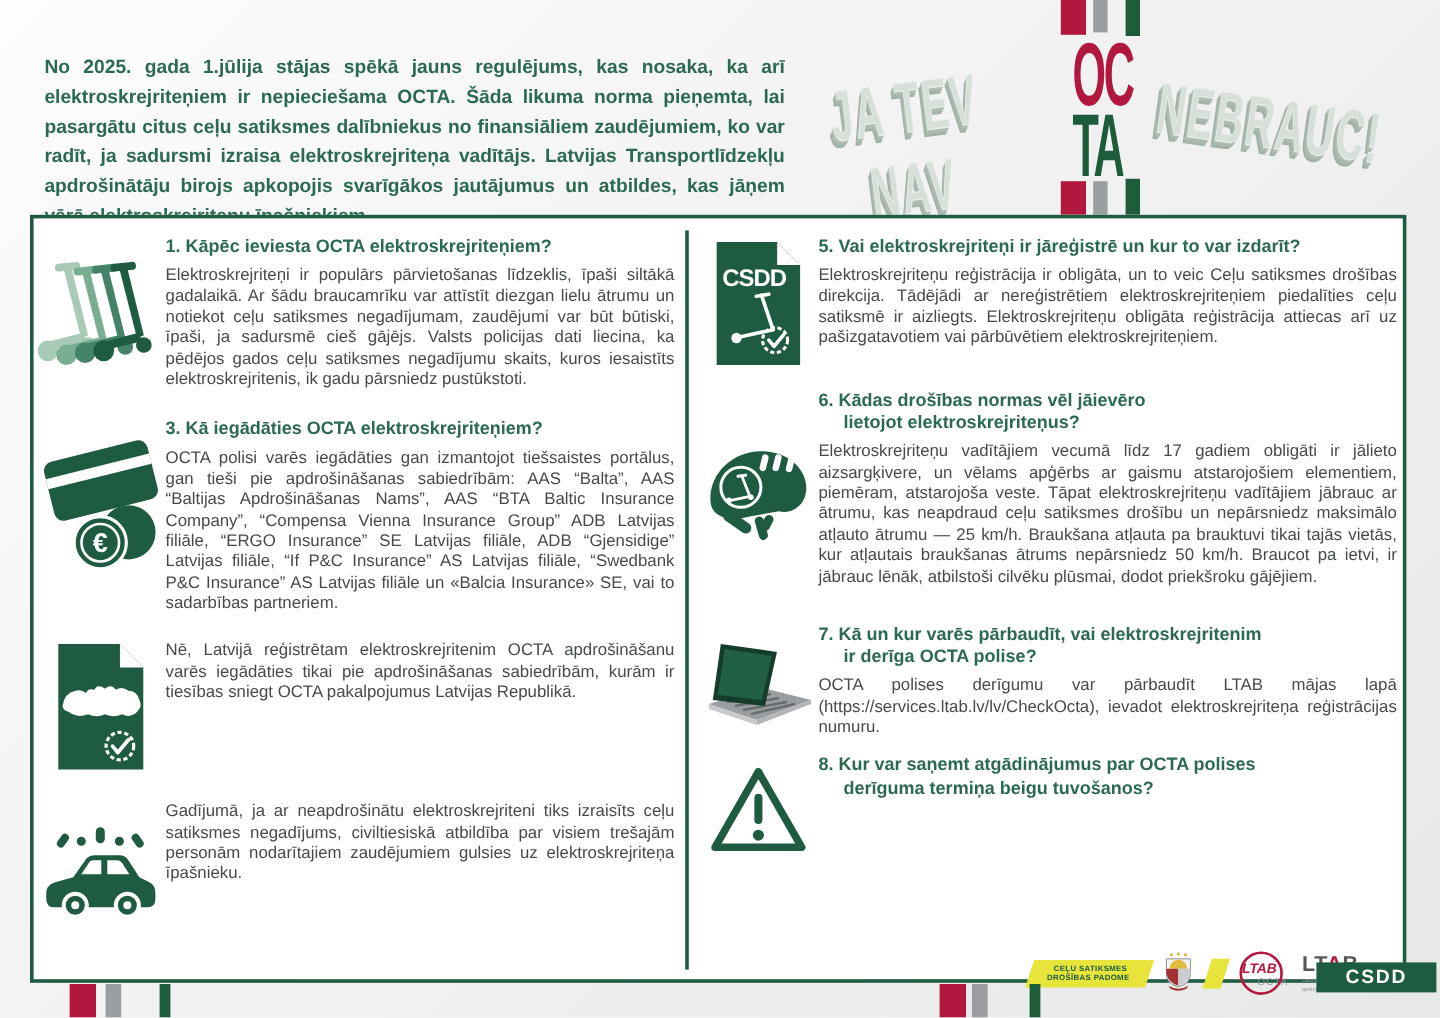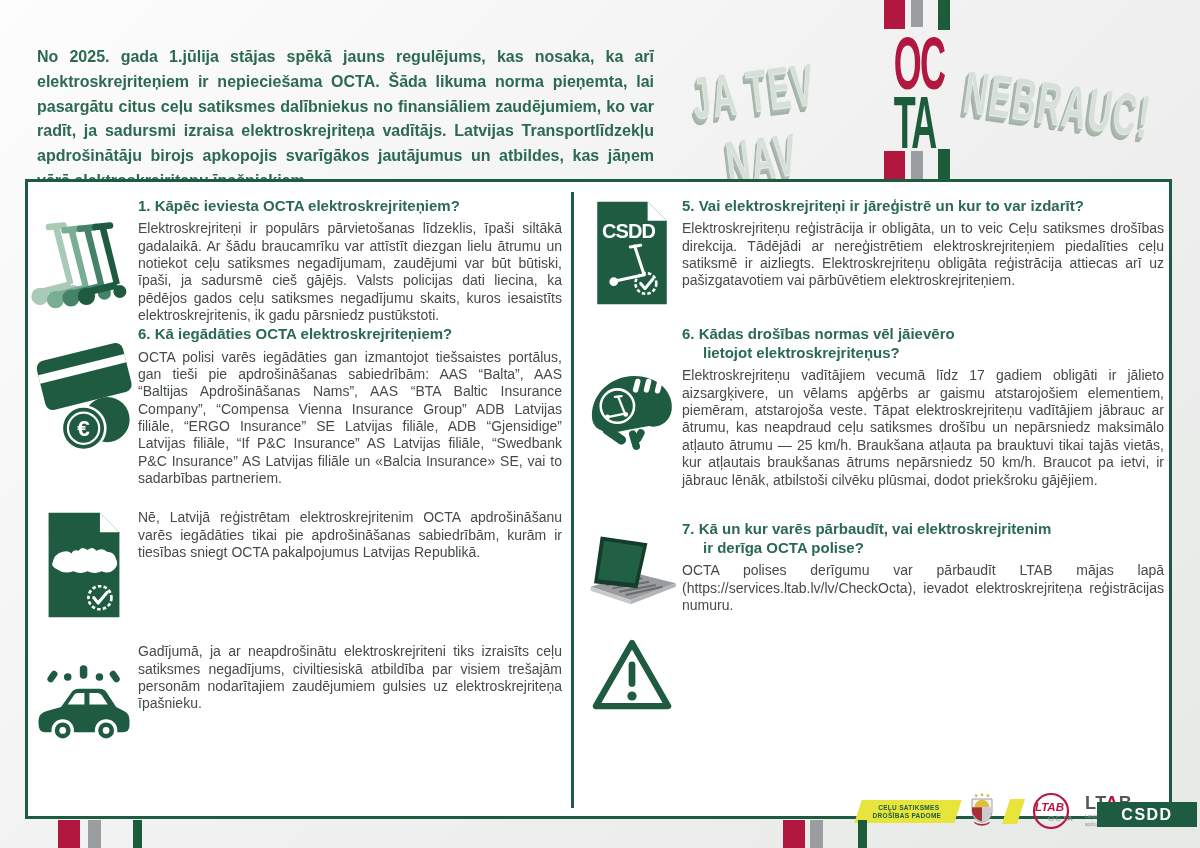--- a/index.html
+++ b/index.html
@@ -38,21 +38,21 @@
   .col-right{left:582px;top:196px;width:588px;}
 
   .qa{display:flex;}
   .col-left .qa .ic{flex:0 0 108px;display:flex;justify-content:center;}
   .col-right .qa .ic{flex:0 0 100px;display:flex;justify-content:center;}
   .qa .tx{flex:1;padding-right:6px;}
   .qa h3{margin:0 0 5px 0;font-size:15px;line-height:1.28;color:#2b6a50;
          white-space:pre-line;padding-left:21px;text-indent:-21px;}
   .qa p{margin:0;font-size:14px;line-height:1.24;color:#454b48;text-align:justify;}
 
-  .mb1{align-items:center;} .mb2{margin-bottom:22px;} .mb3{margin-bottom:24px;}
+  .mb1{margin-bottom:24px;} .mb2{margin-bottom:22px;} .mb3{margin-bottom:24px;}
   .mb5{margin-bottom:18px;} .mb6{margin-bottom:30px;} .mb7{margin-bottom:14px;}
 
   
   .footer-logos{position:absolute;left:858px;top:791px;height:40px;display:flex;align-items:center;gap:9px;}
   .csp-badge{width:100px;height:23px;background:#e7e43b;transform:skewX(-18deg);
         display:flex;flex-direction:column;align-items:center;justify-content:center;}
   .csp-badge .t{transform:skewX(18deg);font-size:6.5px;font-weight:bold;color:#1e5b41;line-height:1.2;letter-spacing:.3px;}
   .yellow-slash{width:15px;height:25px;background:#e7e43b;transform:skewX(-18deg);}
   .ltab-octa{position:relative;width:46px;height:40px;}
   .ltab-word{line-height:1;text-align:left;}
@@ -134,21 +134,21 @@
             <rect x="6" y="12" width="102" height="58" rx="9" fill="#1e5b41"></rect>
             <rect x="6" y="27" width="102" height="10" fill="#ffffff"></rect>
           </g>
           <circle cx="84" cy="90" r="26" fill="#1e5b41"></circle>
           <circle cx="57" cy="100" r="25" fill="#1e5b41" stroke="#ffffff" stroke-width="3"></circle>
           <circle cx="57" cy="100" r="18" fill="none" stroke="#ffffff" stroke-width="2.5"></circle>
           <text x="57" y="109" text-anchor="middle" font-size="26" font-weight="bold" fill="#ffffff">€</text>
         </svg>
       </div>
       <div class="tx">
-        <h3>6. Kā iegādāties OCTA elektroskrejriteņiem?</h3>
+        <h3>3. Kā iegādāties OCTA elektroskrejriteņiem?</h3>
         <p>OCTA polisi varēs iegādāties gan izmantojot tiešsaistes portālus, gan tieši pie apdrošināšanas sabiedrībām: AAS “Balta”, AAS “Baltijas Apdrošināšanas Nams”, AAS “BTA Baltic Insurance Company”, “Compensa Vienna Insurance Group” ADB Latvijas filiāle, “ERGO Insurance” SE Latvijas filiāle, ADB “Gjensidige” Latvijas filiāle, “If P&amp;C Insurance” AS Latvijas filiāle, “Swedbank P&amp;C Insurance” AS Latvijas filiāle un «Balcia Insurance» SE, vai to sadarbības partneriem.</p>
       </div>
     </section>
 
     <section class="qa mb3">
       <div class="ic" style="margin-top:2px;">
         <svg width="82" height="108" viewBox="0 0 92 122">
           <path d="M6 2 H64 L86 24 V120 H6 Z" fill="#1e5b41"></path>
           <path d="M64 2 L86 24 H64 Z" fill="#ffffff"></path>
           <path d="M10 60 Q12 48 22 46 Q28 44 32 48 Q34 43 40 45 Q43 39 50 44 Q56 39 60 45 Q66 41 72 46 Q80 46 82 54 Q86 60 80 66 Q74 72 66 68 Q58 72 50 68 Q42 72 34 68 Q24 72 16 66 Q10 64 10 60 Z" fill="#ffffff"></path>
@@ -268,20 +268,22 @@
 
     <section class="qa">
       <div class="ic" style="margin-top:8px;">
         <svg width="84" height="78" viewBox="0 0 100 92">
           <path d="M50 8 L93 83 L7 83 Z" fill="none" stroke="#1e5b41" stroke-width="7.5" stroke-linejoin="round"></path>
           <rect x="46" y="30" width="8" height="30" rx="4" fill="#1e5b41"></rect>
           <circle cx="50" cy="71" r="5.5" fill="#1e5b41"></circle>
         </svg>
       </div>
       <div class="tx">
+        <h3>8. Kur var saņemt atgādinājumus par OCTA polises
+derīguma termiņa beigu tuvošanos?</h3>
       </div>
     </section>
   </div>
 
   <div class="footer-logos">
     <div class="csp-badge">
       <div class="t">CEĻU SATIKSMES</div>
       <div class="t">DROŠĪBAS PADOME</div>
     </div>
     <div>

